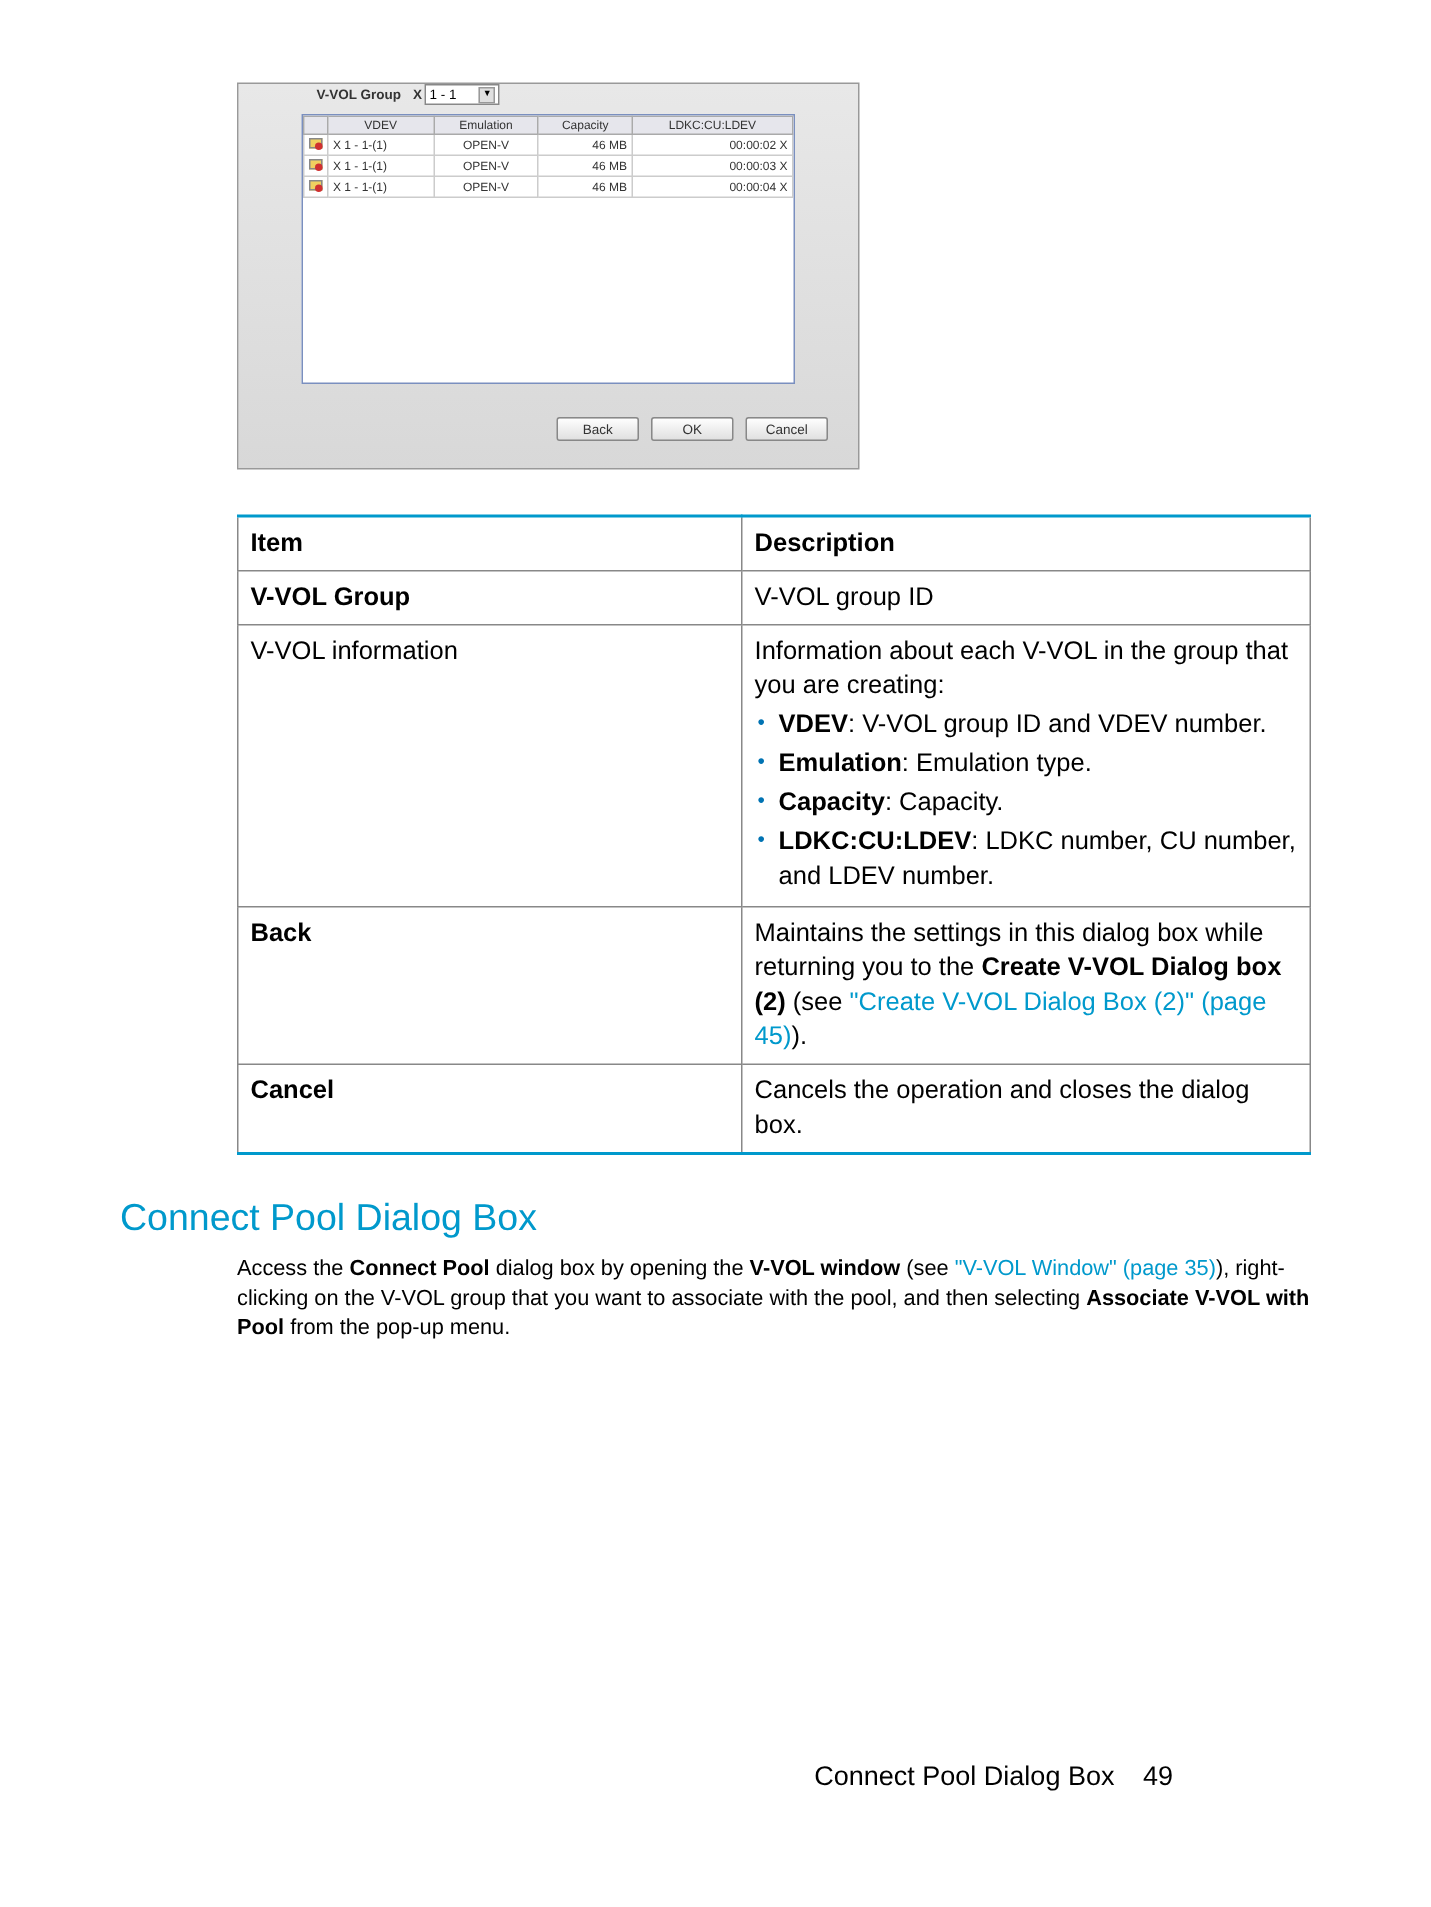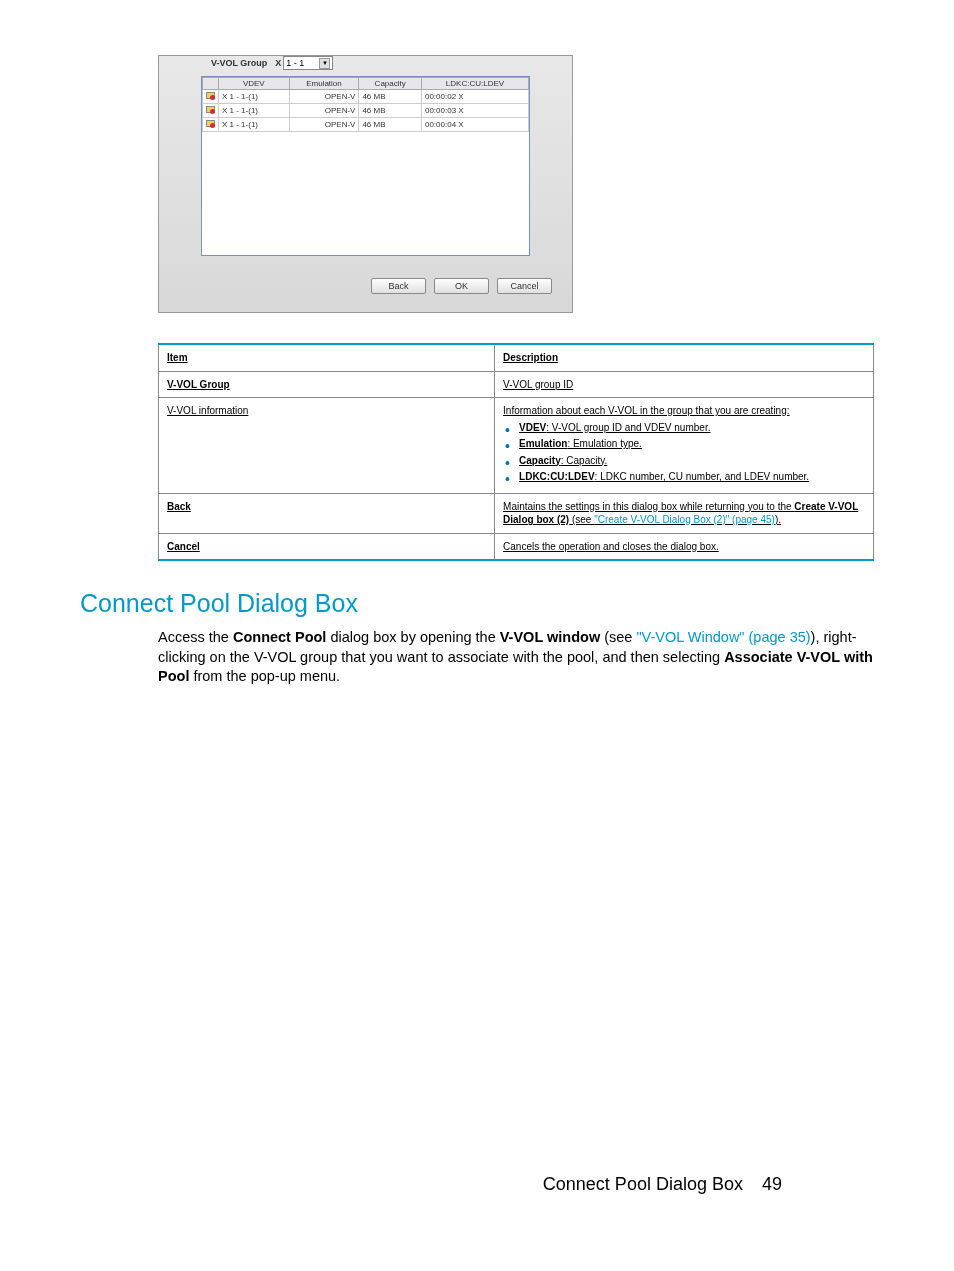--- a/index.html
+++ b/index.html
@@ -130,24 +130,24 @@
     }
 
     .inner-table td {
       border: 1px solid #ccc;
       padding: 1px 3px;
       color: #333;
       white-space: nowrap;
     }
 
     .inner-table td.right {
-      text-align: left;
+      text-align: right;
     }
     .inner-table td.center {
-      text-align: right;
+      text-align: center;
     }
 
     .icon-cell {
       width: 12px;
       padding: 0 1px;
     }
     .tiny-icon {
       width: 9px;
       height: 9px;
       display: inline-block;
@@ -202,23 +202,22 @@
       width: calc(100% - 78px);
       border-top: 2px solid #0099cc;
       border-bottom: 2px solid #0099cc;
     }
 
     .desc-table th, .desc-table td {
       border: 1px solid #888;
       padding: 6px 8px;
       text-align: left;
       vertical-align: top;
-      font-size: 10px;
+      font-size: 17px;
       line-height: 1.35;
-      text-decoration: underline;
     }
     .desc-table th {
       font-weight: bold;
       border-top: none;
     }
     .desc-table tr:last-child td {
       border-bottom: none;
     }
     
     .desc-table .item-col {

